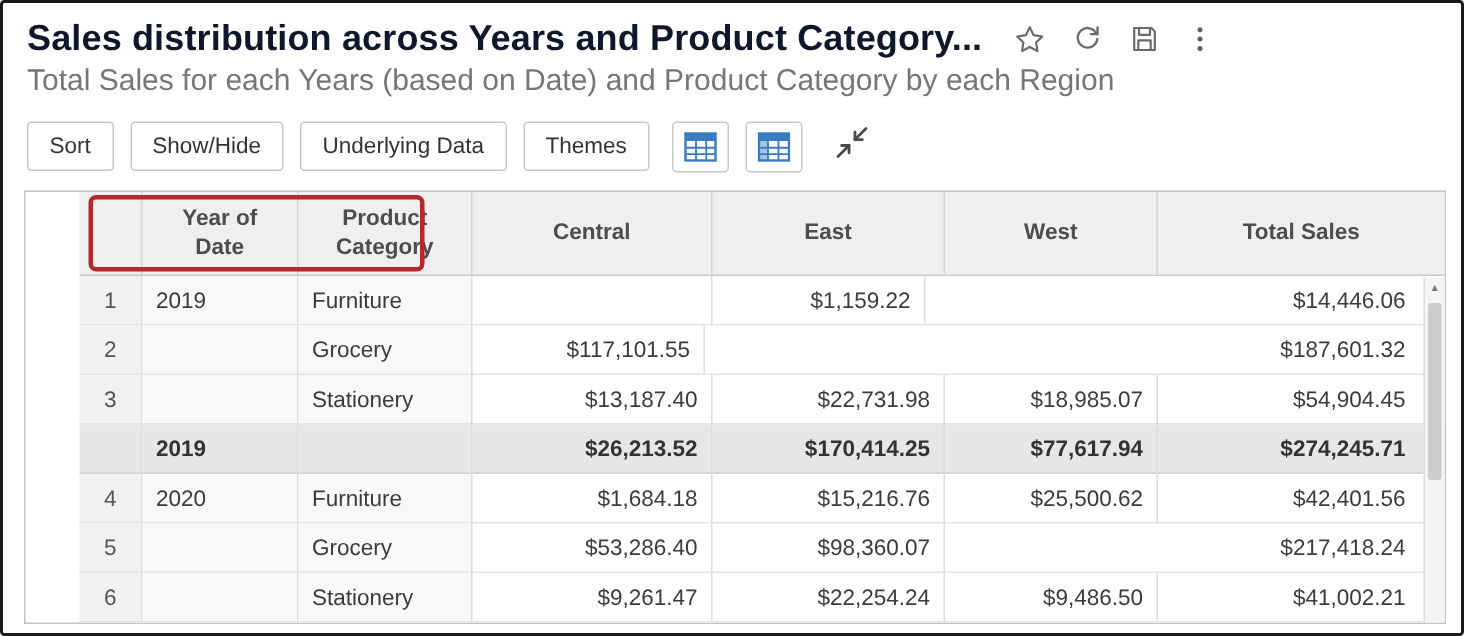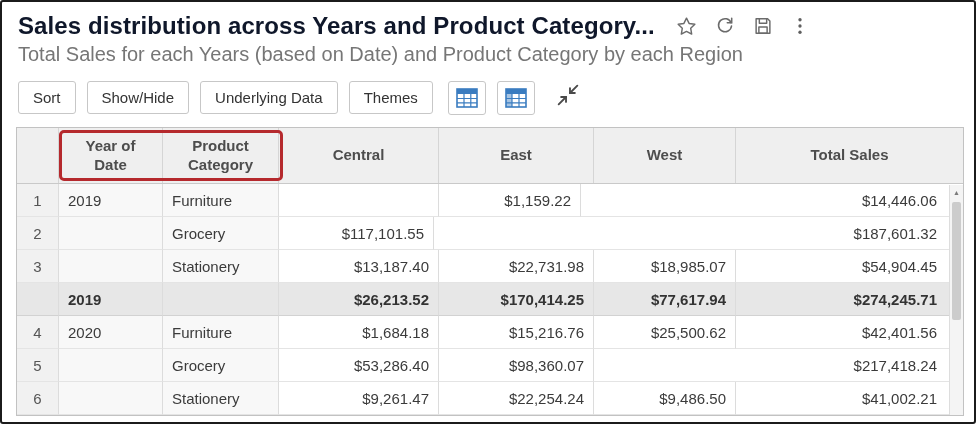--- a/index.html
+++ b/index.html
@@ -19,21 +19,21 @@
     background:#fff; border:1px solid #c7c7c7; border-radius:3px;
     padding:7px 14px; font-size:15px; color:#333; cursor:pointer;
     font-family:"Liberation Sans", sans-serif;
   }
   .ibtn{
     background:#fff; border:1px solid #c7c7c7; border-radius:3px;
     width:38px; height:34px; display:flex; align-items:center; justify-content:center; cursor:pointer;
   }
   .collapse-btn{ background:none; border:none; cursor:pointer; margin-left:8px; display:flex; align-items:center; }
   
-  .table{ position:relative; margin:12px 14px 0 14px; width:948px; border:1px solid #c2c2c2; background:#fff; }
+  .table{ position:relative; margin:12px 14px 0 14px; width:948px; border:1px solid #c2c2c2; background:#fff;padding-left:36px; }
   .hrow{ display:flex; height:56px; background:#efefef; border-bottom:1px solid #c9c9c9; }
   .hcell{
     display:flex; align-items:center; justify-content:center; text-align:center;
     font-size:15px; font-weight:bold; color:#4d4d4d; line-height:1.25;
     border-right:1px solid #d5d5d5; padding:0 10px; height:100%;
   }
   .trow{ display:flex; height:33px; background:#fff; }
   .cell{
     display:flex; align-items:center; font-size:15px; color:#3b3b3b;
     border-right:1px solid #dcdcdc; border-bottom:1px solid #e4e4e4;

